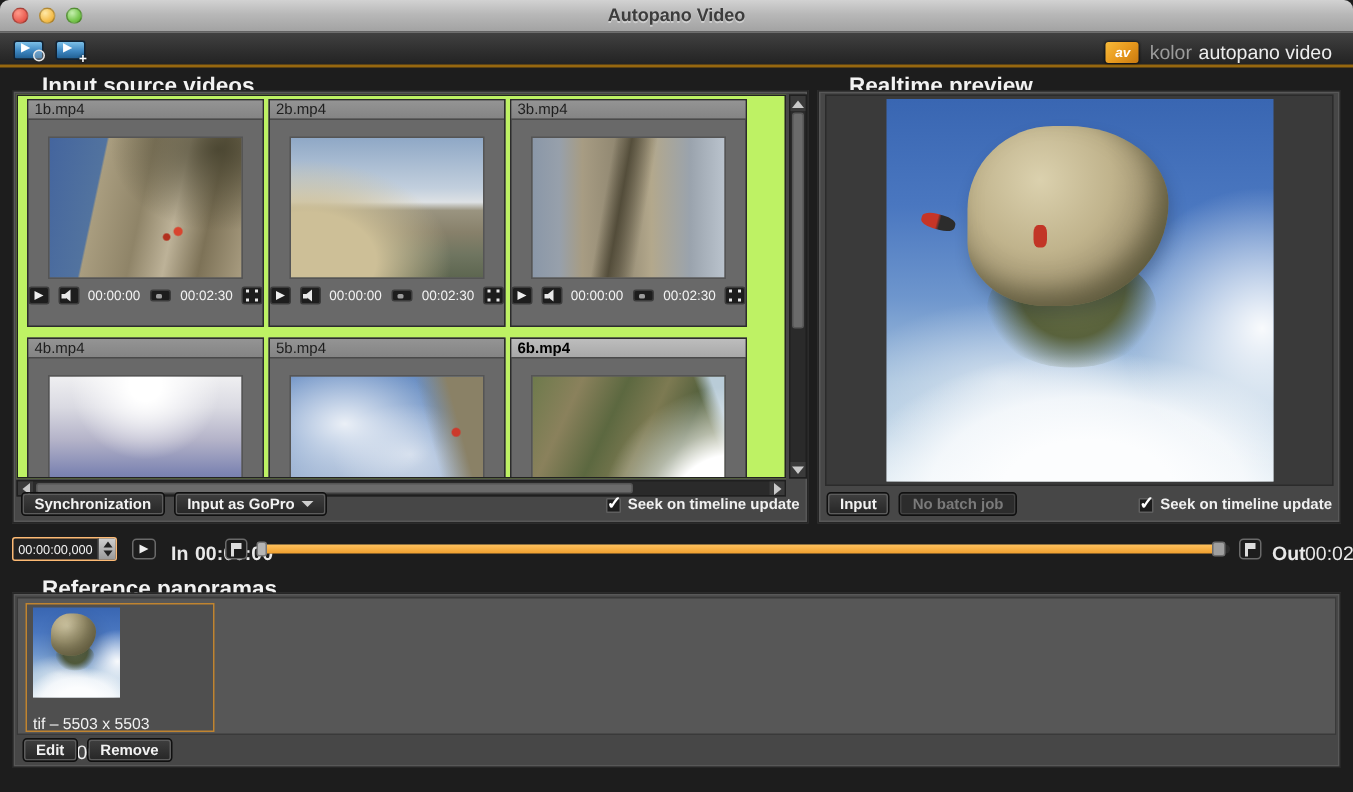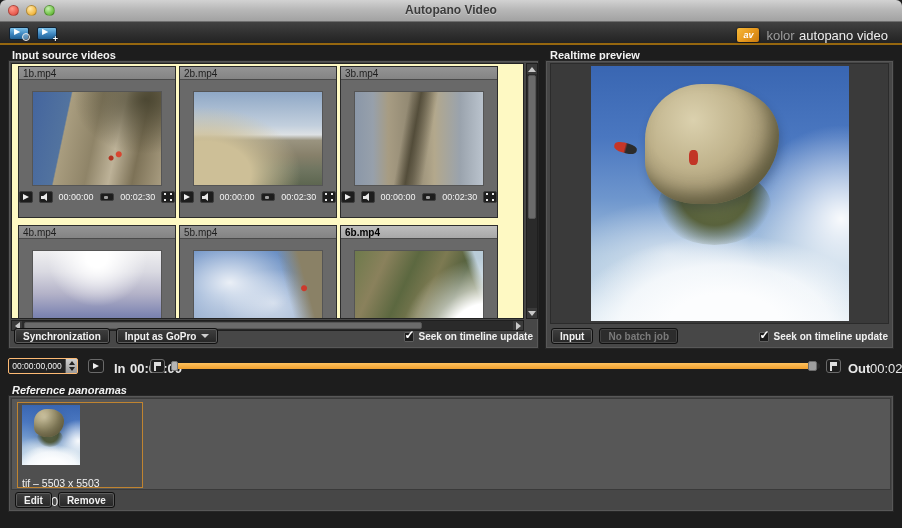--- a/index.html
+++ b/index.html
@@ -28,33 +28,33 @@
   .tb-icon.mag::after{content:"";position:absolute;right:-2px;bottom:-2px;width:6px;height:6px;border:1.5px solid #e8e8e8;border-radius:50%;background:rgba(255,255,255,.25);}
   .tb-icon.add::after{content:"+";position:absolute;right:-2px;bottom:-5px;color:#fff;font-size:9px;font-weight:bold;text-shadow:0 0 2px #000;}
   .logo{position:absolute;right:14px;top:4px;display:flex;align-items:center;gap:7px;}
   .logo-badge{display:inline-block;width:22px;height:14px;border-radius:2px;text-align:center;
     background:linear-gradient(135deg,#f6b93a 0%,#e89a1e 50%,#c97a10 100%);
     color:#fff;font-size:9px;font-weight:bold;font-style:italic;line-height:14px;box-shadow:0 0 2px #000;}
   .logo-brand{color:#9c9c9c;font-size:13px;}
   .logo-product{color:#ededed;font-size:13px;}
 
   
-  .plabel{position:absolute;font-size:11px;font-weight:bold;color:#f2f2f2;}
+  .plabel{position:absolute;font-size:15px;font-weight:bold;color:#f2f2f2;margin-left:16px;}
   .panel{position:absolute;background:#474747;border:1px solid #262626;box-shadow:inset 0 0 0 1px #585858;}
   .btn{display:inline-flex;align-items:center;gap:5px;height:16px;padding:0 8px;border-radius:3px;
     background:linear-gradient(180deg,#3f3f3f,#262626);border:1px solid #101010;
     box-shadow:inset 0 0 0 1px #5c5c5c;color:#f2f2f2;font-size:10px;font-weight:bold;white-space:nowrap;}
   .btn.disabled{color:#7a7a7a;box-shadow:inset 0 0 0 1px #424242;background:#2c2c2c;}
   .chkgroup{display:flex;align-items:center;gap:5px;}
   .chk{position:relative;width:10px;height:10px;background:#1c1c1c;border:1px solid #5f5f5f;border-radius:1px;}
   .chk::after{content:"\2713";position:absolute;left:0px;top:-5px;color:#fff;font-size:12px;font-weight:bold;}
   .chklabel{font-size:10px;font-weight:bold;color:#f0f0f0;}
 
   
-  .viewport{position:absolute;left:2px;top:2px;width:513px;height:256px;background:#fef9c3;border:1px solid #222;overflow:hidden;padding-left:12px;}
+  .viewport{position:absolute;left:2px;top:2px;width:513px;height:256px;background:#bef264;border:1px solid #222;overflow:hidden;padding-left:12px;}
   .cell{position:absolute;width:158px;height:152px;background:#696969;border:1px solid #2c2c2c;}
   .cell-header{height:13px;background:linear-gradient(180deg,#949494,#848484);color:#1e1e1e;font-size:10px;line-height:13px;padding:0 4px;border-bottom:1px solid #4a4a4a;}
   .cell.sel .cell-header{background:linear-gradient(180deg,#bdbdbd,#a8a8a8);font-weight:bold;color:#000;}
   .cell-art{margin:11px auto 0;width:130px;height:95px;border:1px solid #555;}
   .cell-controls{margin-top:5px;display:flex;align-items:center;justify-content:center;gap:6px;}
   .mbtn{position:relative;width:15px;height:12px;background:#1d1d1d;border-radius:2px;border:1px solid #3c3c3c;display:inline-flex;align-items:center;justify-content:center;}
   .tri-play{width:0;height:0;border-top:3.5px solid transparent;border-bottom:3.5px solid transparent;border-left:6px solid #eee;}
   .icon-speaker{position:relative;width:9px;height:8px;}
   .icon-speaker::before{content:"";position:absolute;left:0;top:2.5px;width:3px;height:3px;background:#e8e8e8;}
   .icon-speaker::after{content:"";position:absolute;left:1px;top:0;border-top:4px solid transparent;border-bottom:4px solid transparent;border-right:5px solid #e8e8e8;}
@@ -332,21 +332,21 @@
       <div class="playhead"></div>
       <div class="range-handle"></div>
     </div>
     <div class="tlbtn" style="left:826px;width:15px;">
         <span class="icon-marker"></span>
       </div>
     <span class="tltxt" style="left:848px;">Out</span>
     <span class="tltxt" style="left:870px;font-weight:normal;">00:02:30</span>
   </div>
 
-  <div class="plabel" style="left:12px;top:384px;font-style:italic;">Reference panoramas</div>
+  <div class="plabel" style="left:12px;top:384px;">Reference panoramas</div>
   <div class="panel" style="left:8px;top:395px;width:886px;height:117px;">
     <div class="ref-list">
       <div class="ref-item">
         <div class="ref-thumb planet-art">
           <div class="pa-under"></div>
           <div class="pa-rock"></div>
         </div>
         <div class="ref-name">000000-0b</div>
         <div class="ref-info">tif – 5503 x 5503</div>
       </div>

